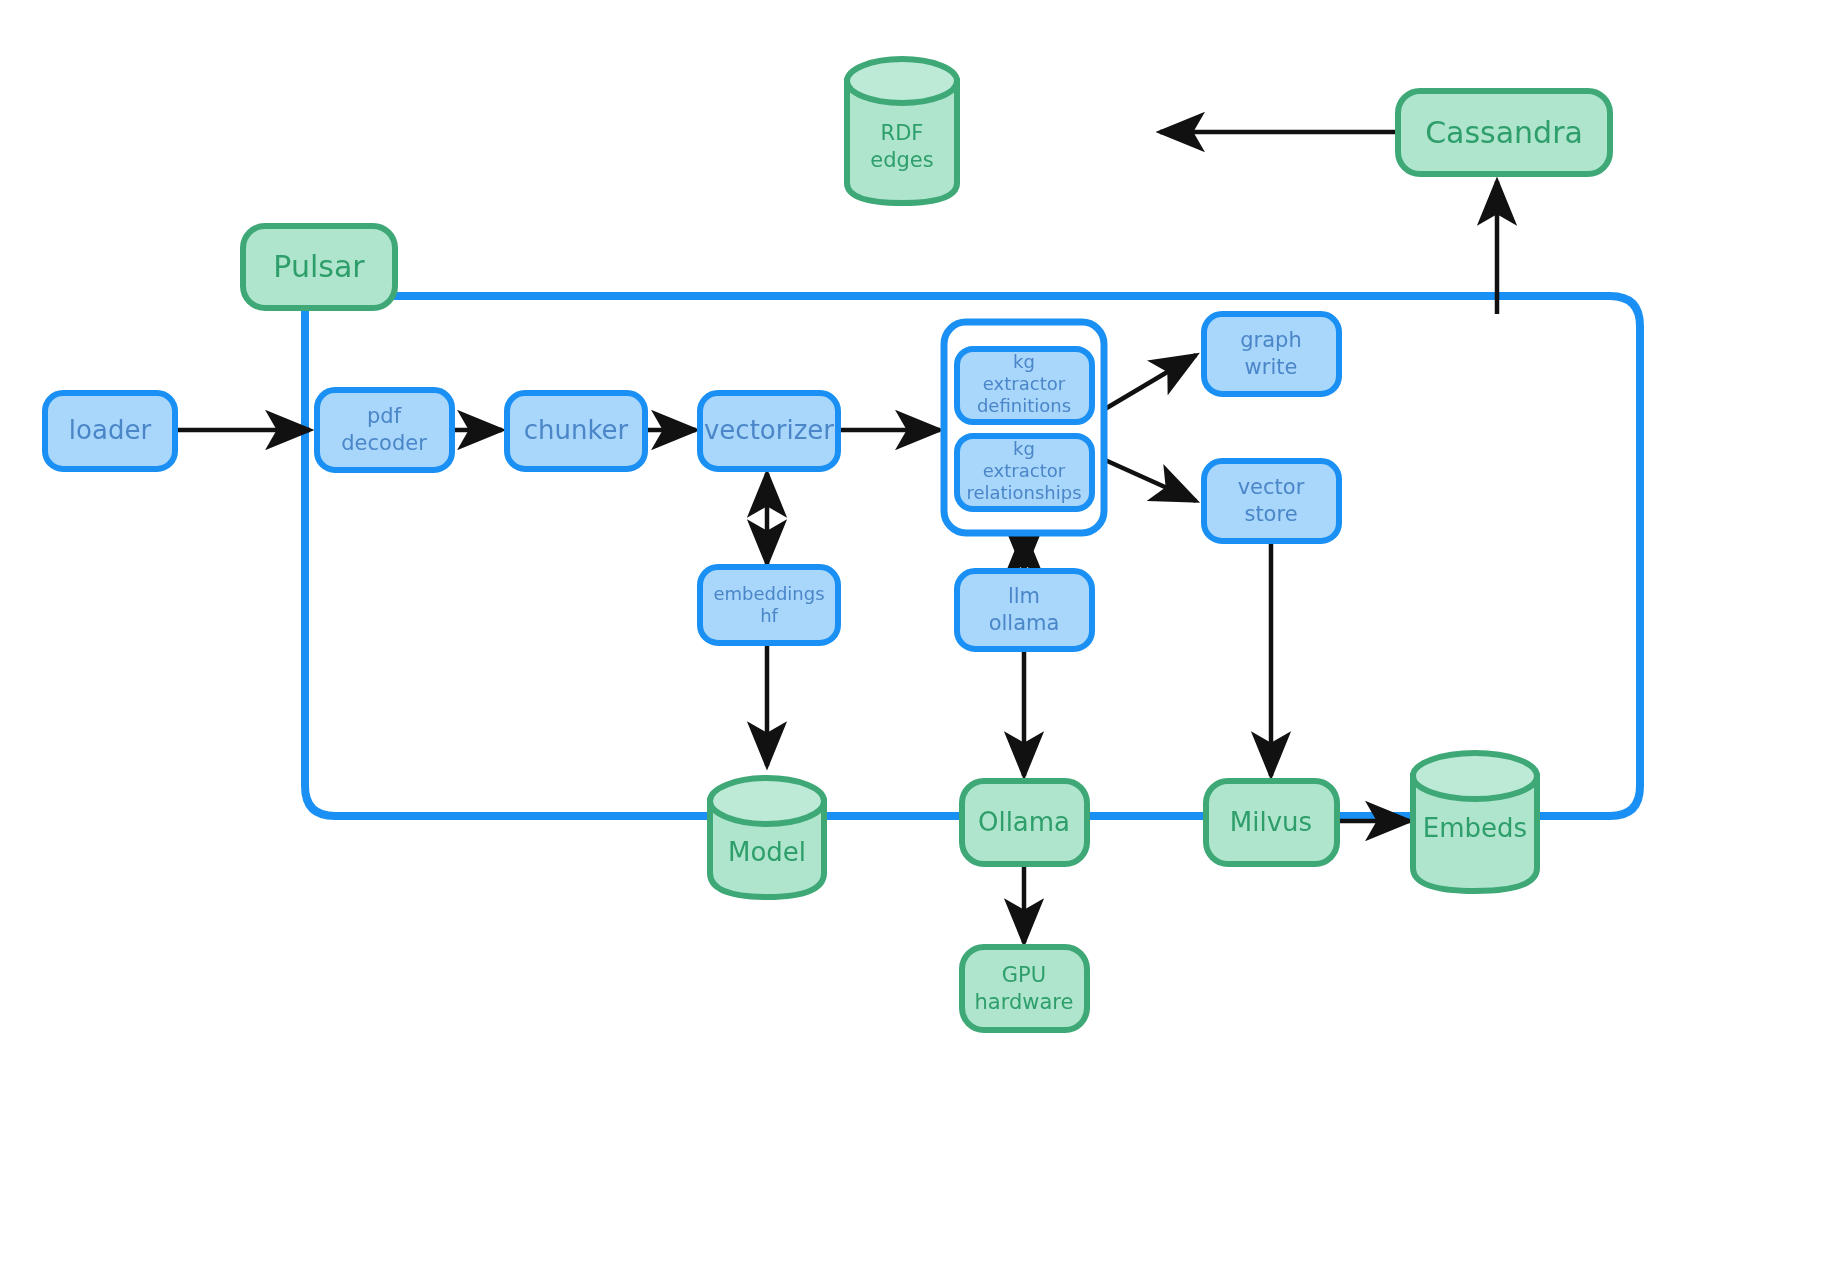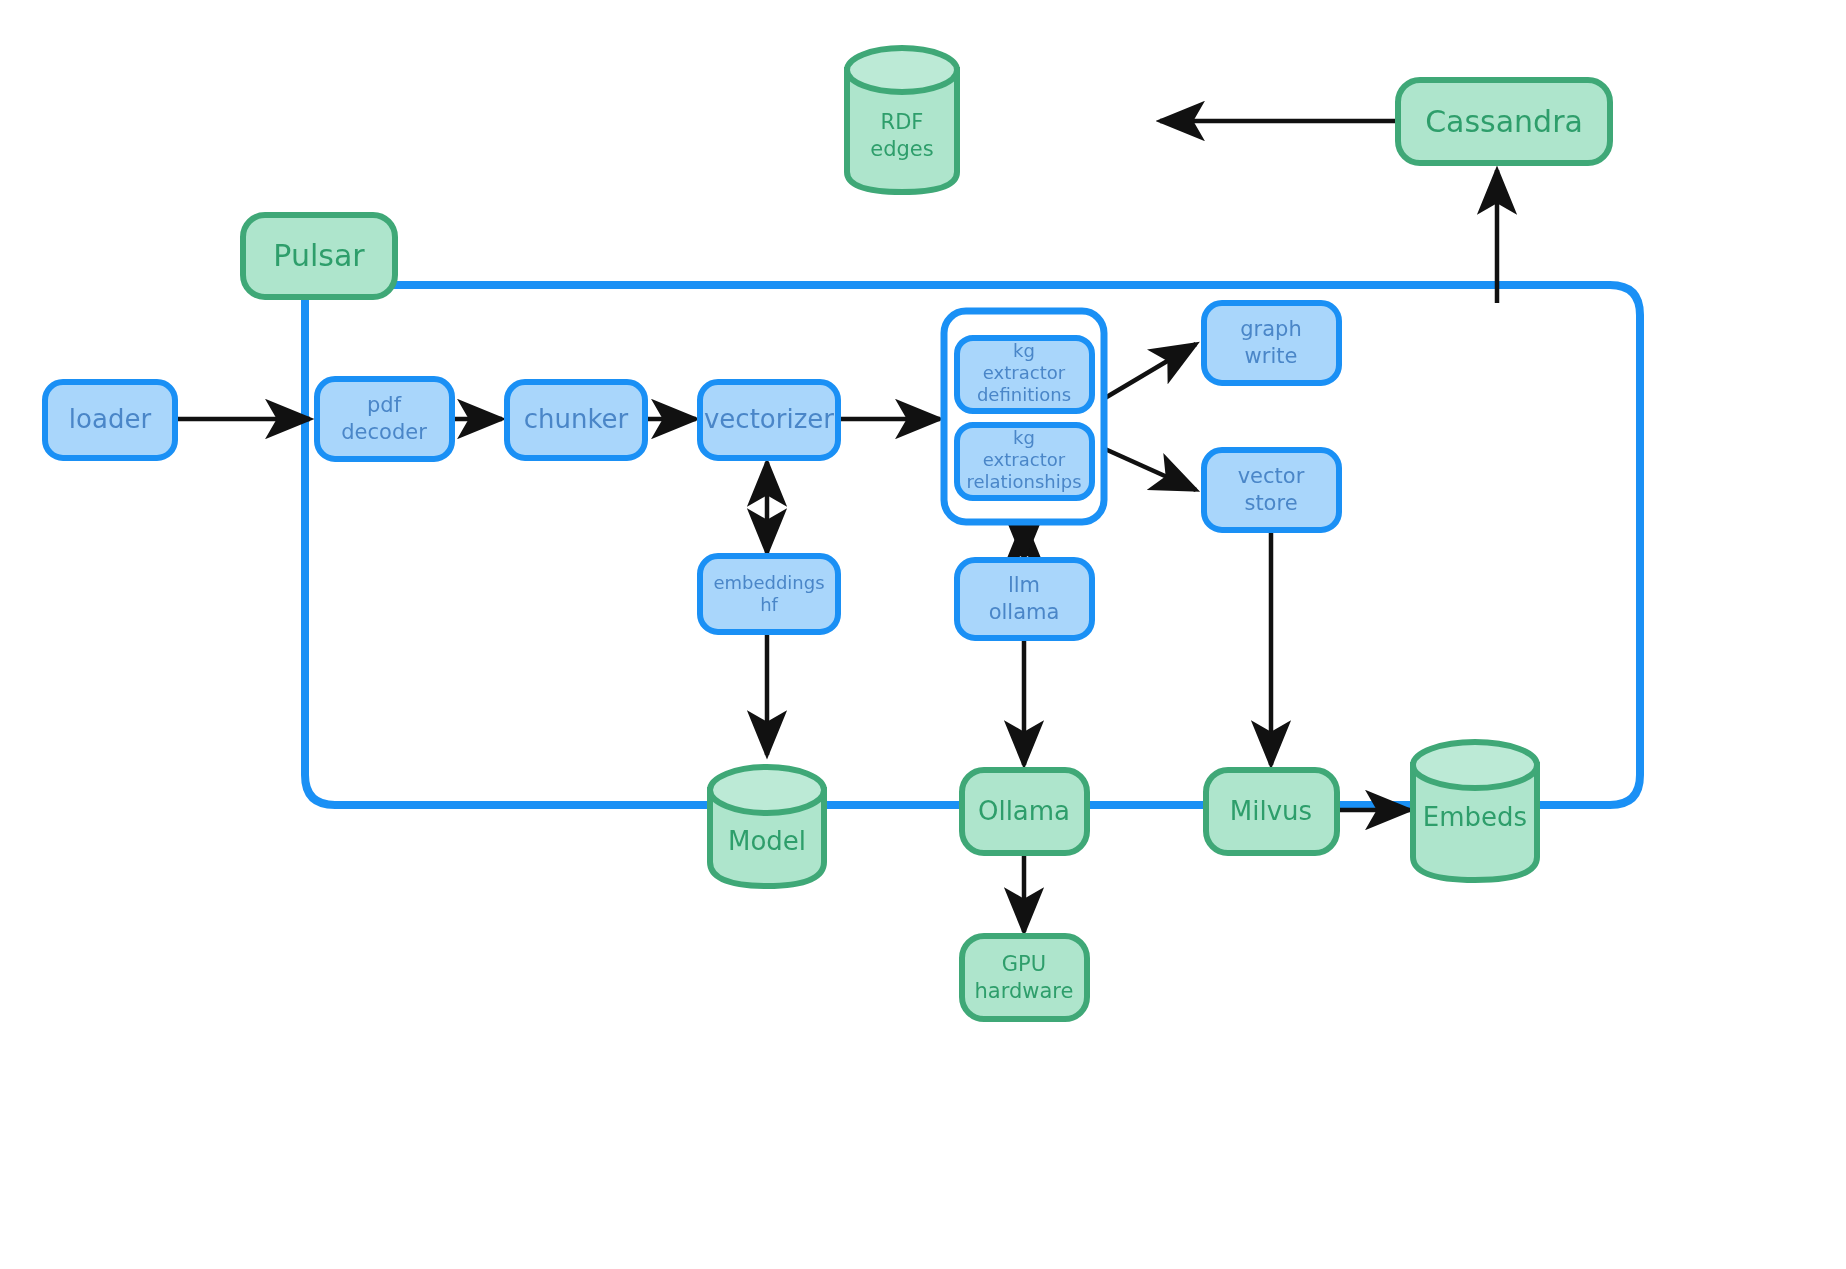--- a/index.html
+++ b/index.html
@@ -10,20 +10,21 @@
   body {
     width: 1846px;
     height: 1269px;
     font-family: "DejaVu Sans", sans-serif;
     overflow: hidden;
   }
   #diagram-root {
     position: relative;
     width: 1846px;
     height: 1024px;
+    margin-top: 11px;
   }
   svg#flow {
     display: block;
     width: 1846px;
     height: 1269px;
   }
   .node-label {
     font-family: "DejaVu Sans", sans-serif;
     text-anchor: middle;
     dominant-baseline: middle;

